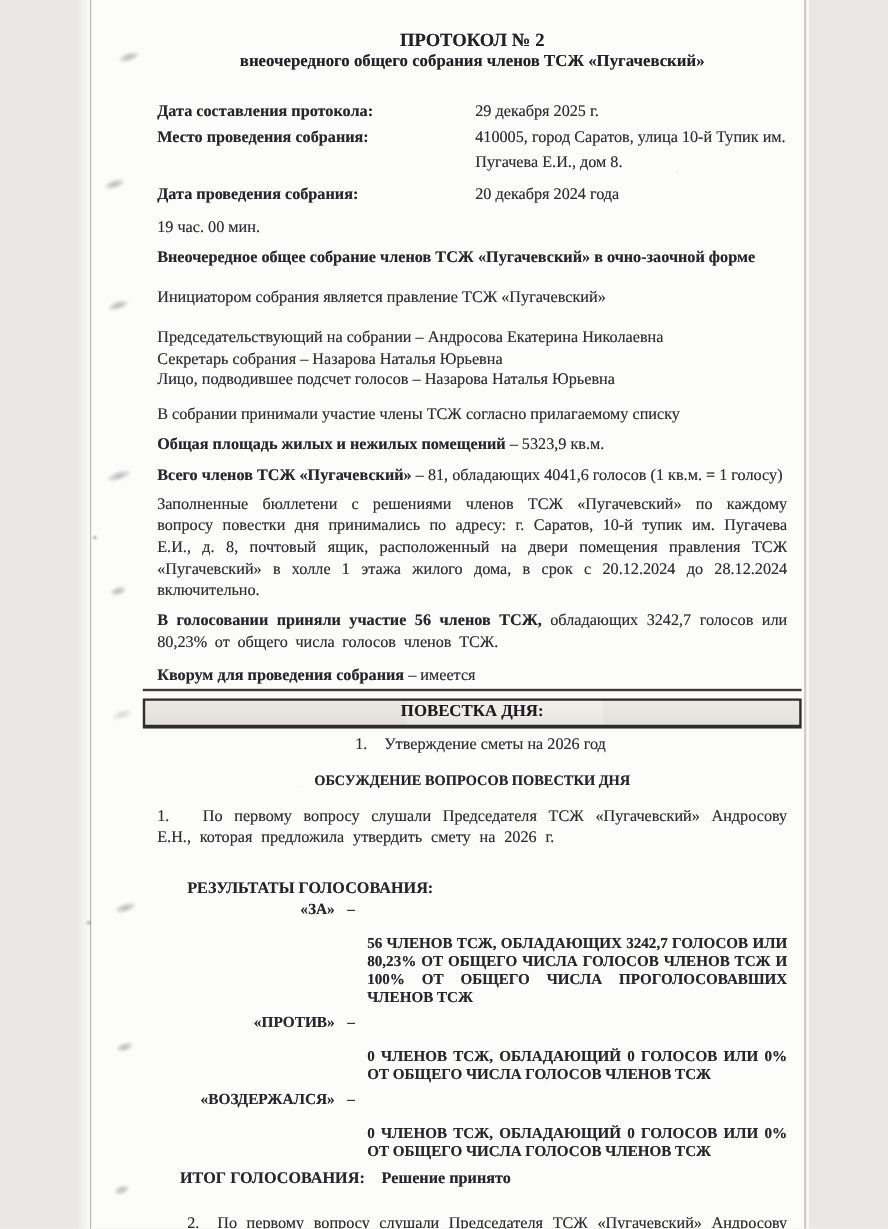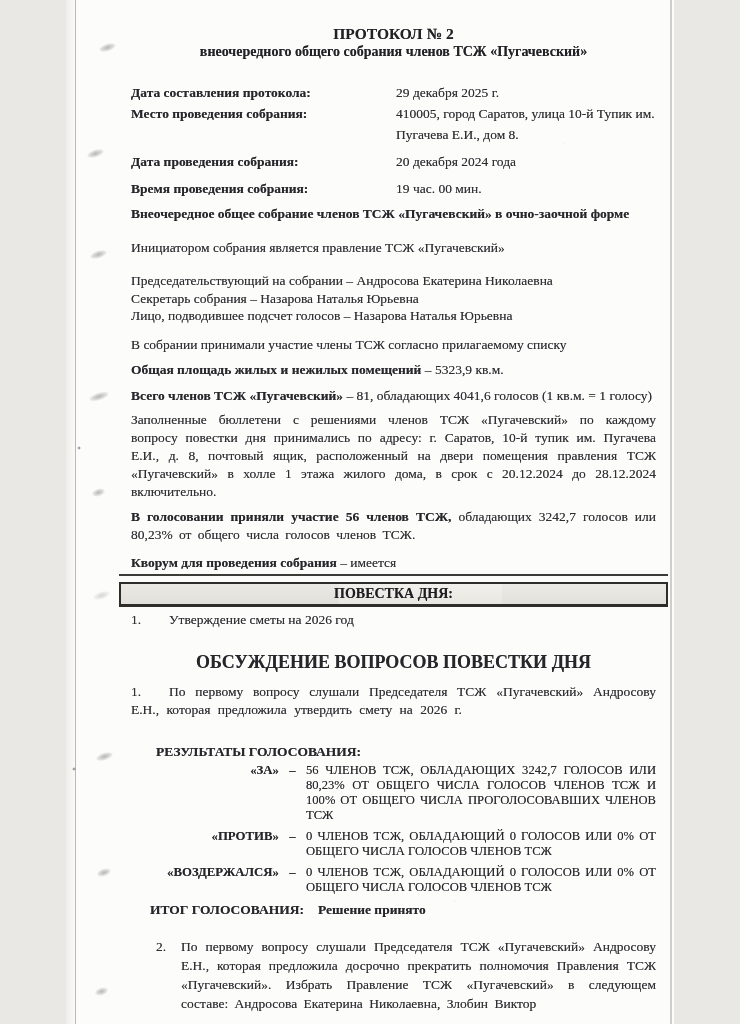--- a/index.html
+++ b/index.html
@@ -43,34 +43,34 @@
   .turnout{margin-top:7px;line-height:18px;word-spacing:3px;}
   .quorum{margin-top:10px;}
 
   .agenda-topline{height:2px;background:#3c3b38;margin:2px -12px 0 -12px;}
   .agenda-box{margin:6px -12px 0 -12px;border:2px solid #2e2d2a;border-bottom-width:3px;
     background:#edebe5;
     background-image:linear-gradient(90deg, rgba(120,118,110,0.06) 0 40%, transparent 40% 70%, rgba(120,118,110,0.05) 70%),
       linear-gradient(rgba(255,255,255,0.25), rgba(0,0,0,0.02));
     text-align:center;font-weight:bold;font-size:14px;line-height:16px;padding:2px 0 2px;color:#1e1e22;}
   .agenda-list{margin-top:4px;}
-  .agenda-item{line-height:18px;}
+  .agenda-item{line-height:18px;text-align:center;}
   .agenda-item .num{display:inline-block;width:38px;font-weight:normal;}
   .agenda-item.spread{word-spacing:3px;}
 
-  .discussion-header{margin-top:24px;font-size:18px;line-height:18px;}
+  .discussion-header{margin-top:12px;font-size:12px;line-height:18px;}
   .disc-item1{margin-top:12px;line-height:18px;word-spacing:4px;}
   .disc-item1 .num{display:inline-block;width:38px;}
 
   .results-header{margin-top:24px;margin-left:25px;font-size:13.5px;line-height:18px;}
   .votes{margin-top:2px;}
   .vote-row{display:flex;margin-bottom:6px;}
   .vote-option{flex:0 0 148px;text-align:right;font-weight:bold;font-size:12.8px;line-height:15px;color:#26262b;}
   .vote-dash{flex:0 0 27px;text-align:center;font-weight:bold;font-size:12.8px;line-height:15px;}
-  .vote-text{flex:1;font-weight:normal;font-size:12.6px;line-height:15px;text-align:justify;color:#26262b;}
+  .vote-text{flex:1;font-weight:bold;font-size:12.6px;line-height:15px;text-align:justify;color:#26262b;margin-top:28px;}
   .outcome{margin-top:5px;line-height:18px;margin-left:19px;}
   .outcome .val{margin-left:14px;}
 
   .disc-item2{position:relative;margin-top:18px;padding-left:50px;line-height:19px;word-spacing:3px;}
   .disc-item2 .num{position:absolute;left:25px;top:0;}
 </style>
 </head>
 <body>
 
 <div class="page">
@@ -102,21 +102,20 @@
       </div>
       <div class="meta-row">
         <div class="meta-label">Место проведения собрания:</div>
         <div class="meta-value">410005, город Саратов, улица 10-й Тупик им. Пугачева Е.И., дом 8.</div>
       </div>
       <div class="meta-row spaced">
         <div class="meta-label">Дата проведения собрания:</div>
         <div class="meta-value">20 декабря 2024 года</div>
       </div>
       <div class="meta-row spaced">
-        <div class="meta-label">Время проведения собрания:</div>
         <div class="meta-value">19 час. 00 мин.</div>
       </div>
     </div>
 
     <div class="form-line b">Внеочередное общее собрание членов ТСЖ «Пугачевский» в очно-заочной форме</div>
 
     <div class="initiator">Инициатором собрания является правление ТСЖ «Пугачевский»</div>
 
     <div class="officials">
       <div>Председательствующий на собрании – Андросова Екатерина Николаевна</div>

